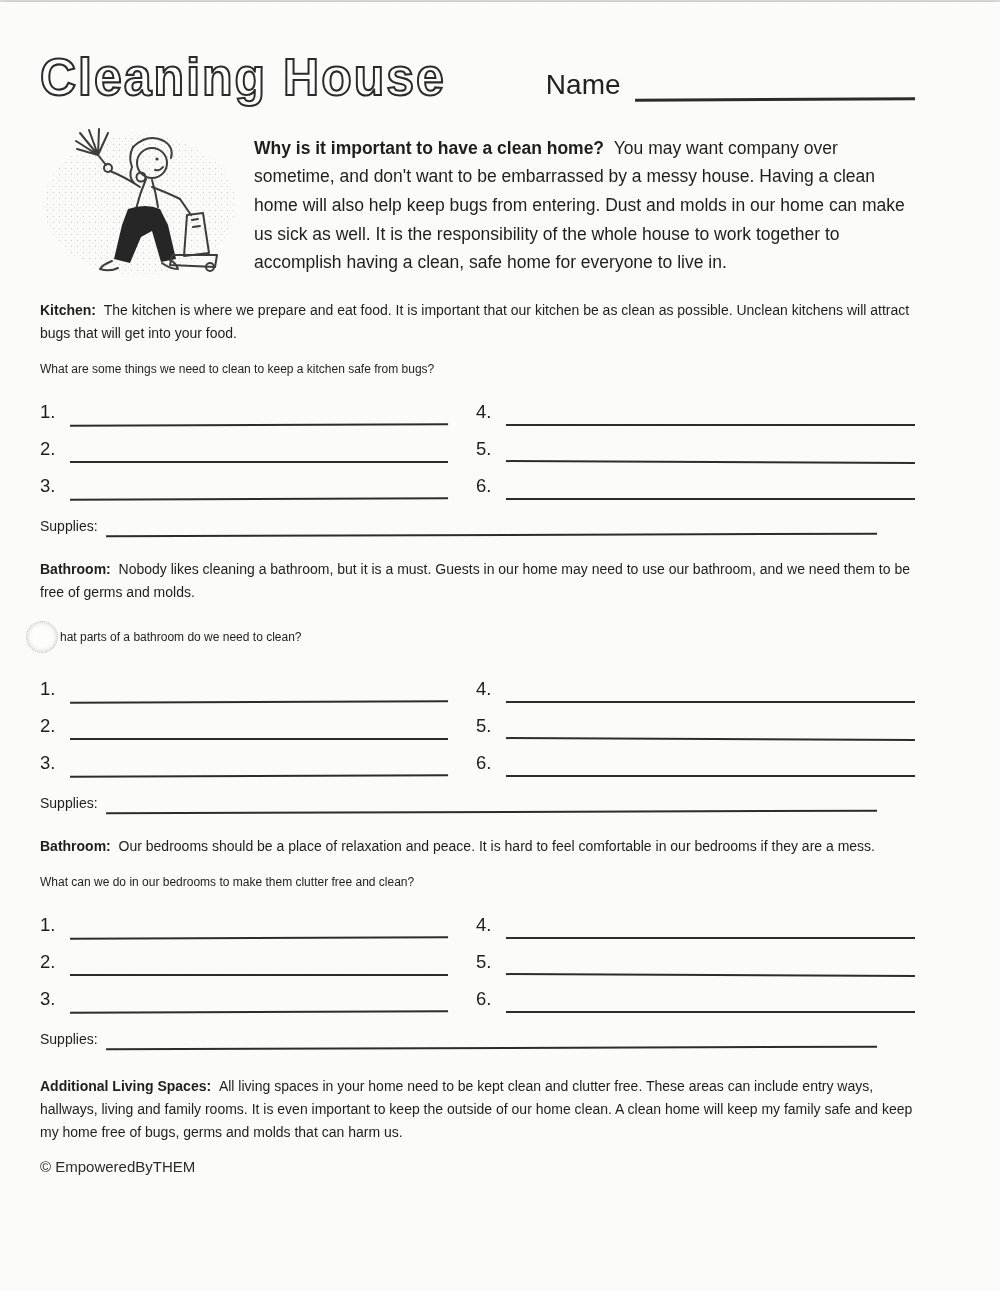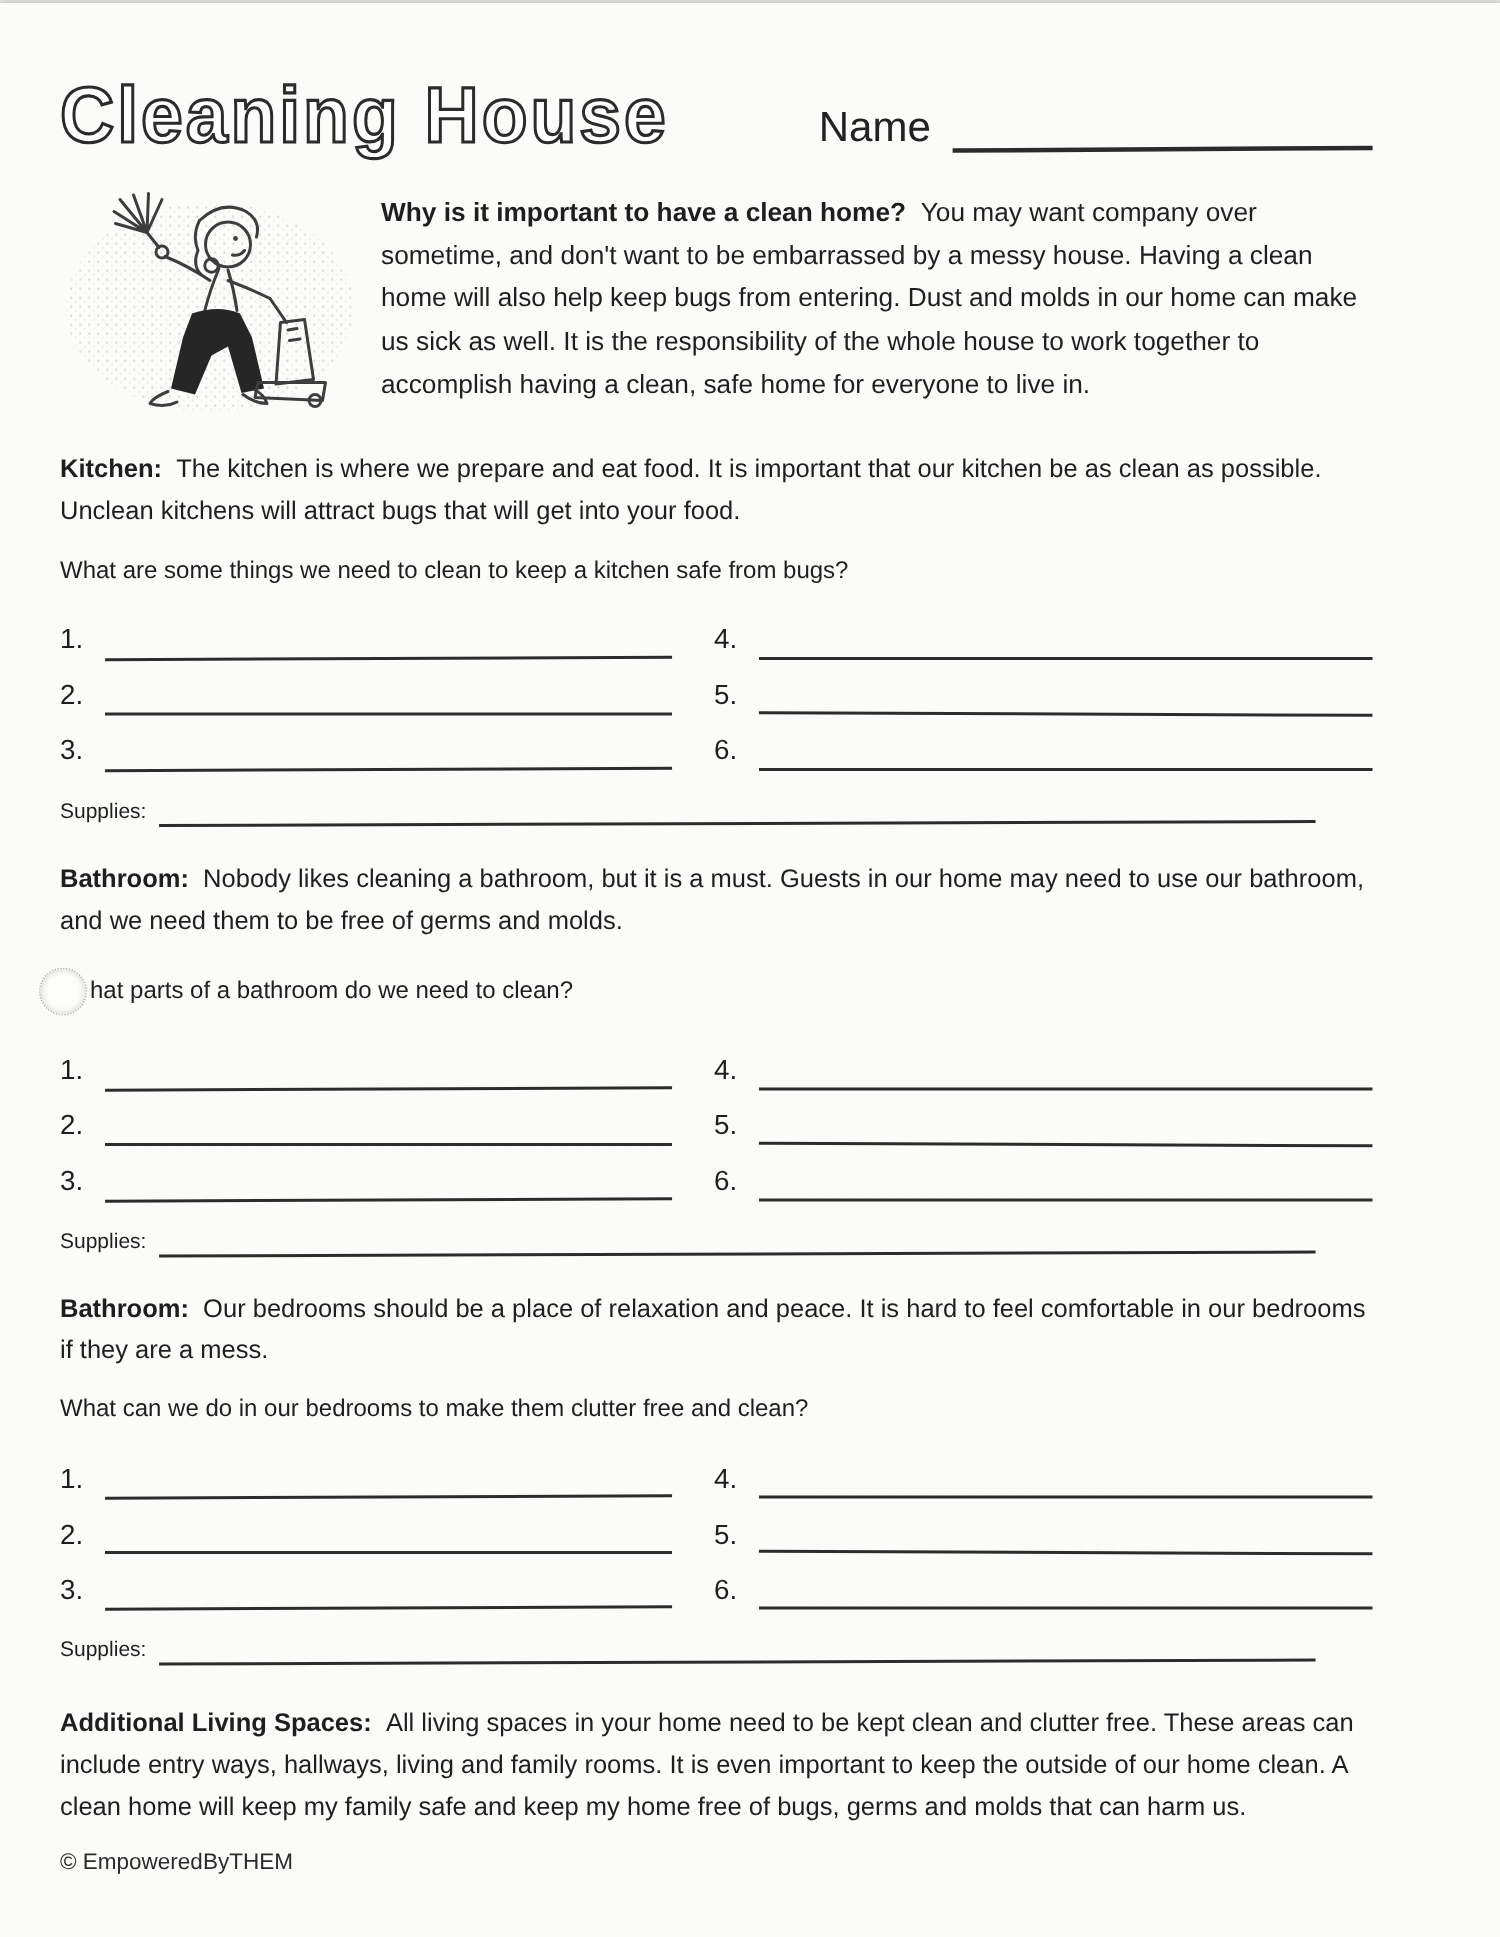--- a/index.html
+++ b/index.html
@@ -40,29 +40,29 @@
     .title { color: #fff; -webkit-text-stroke: 2px #2b2b2b; }
   }
   .name-block { display: flex; align-items: flex-end; margin-left: 100px; flex: 1; padding-bottom: 4px; justify-content: center; }
   .name-label { font-size: 28px; color: #222; }
   .name-line {
     flex: 1; max-width: 312px; height: 26px; margin-left: 14px;
     border-bottom: 3px solid #2b2b2b; transform: rotate(-0.35deg);
   }
 
   
-  .intro-row { display: flex; margin-top: 20px; }
+  .intro-row { display: flex; margin-top: 20px; align-items: flex-end; }
   .clipart-box { width: 196px; min-width: 196px; height: 152px; margin-right: 18px; }
   .intro-text { font-size: 17.5px; line-height: 1.64; padding-top: 2px; }
   b { font-weight: 700; }
 
   
   .section { margin-top: 22px; }
-  .section-desc, .living-text { font-size: 17px; line-height: 1.64; }
-  .question { font-size: 16px; margin-top: 17px; display: flex; align-items: center; text-align: right; }
+  .section-desc, .living-text { font-size: 14px; line-height: 1.64; }
+  .question { font-size: 12px; margin-top: 17px; display: flex; align-items: center; text-align: right; }
 
   .answers { margin-top: 13px; }
   .answer-row { display: flex; height: 37px; }
   .half { display: flex; align-items: flex-end; }
   .half-left  { width: 408px; margin-right: 28px; }
   .half-right { flex: 1; }
   .num { width: 30px; font-size: 18.5px; line-height: 1; padding-bottom: 4px; }
   .blank { flex: 1; height: 26px; border-bottom: 2px solid #2c2c2c; }
   .answer-row:nth-child(odd)  .half-left  .blank { transform: rotate(-0.25deg); }
   .answer-row:nth-child(even) .half-right .blank { transform: rotate(0.25deg); }

